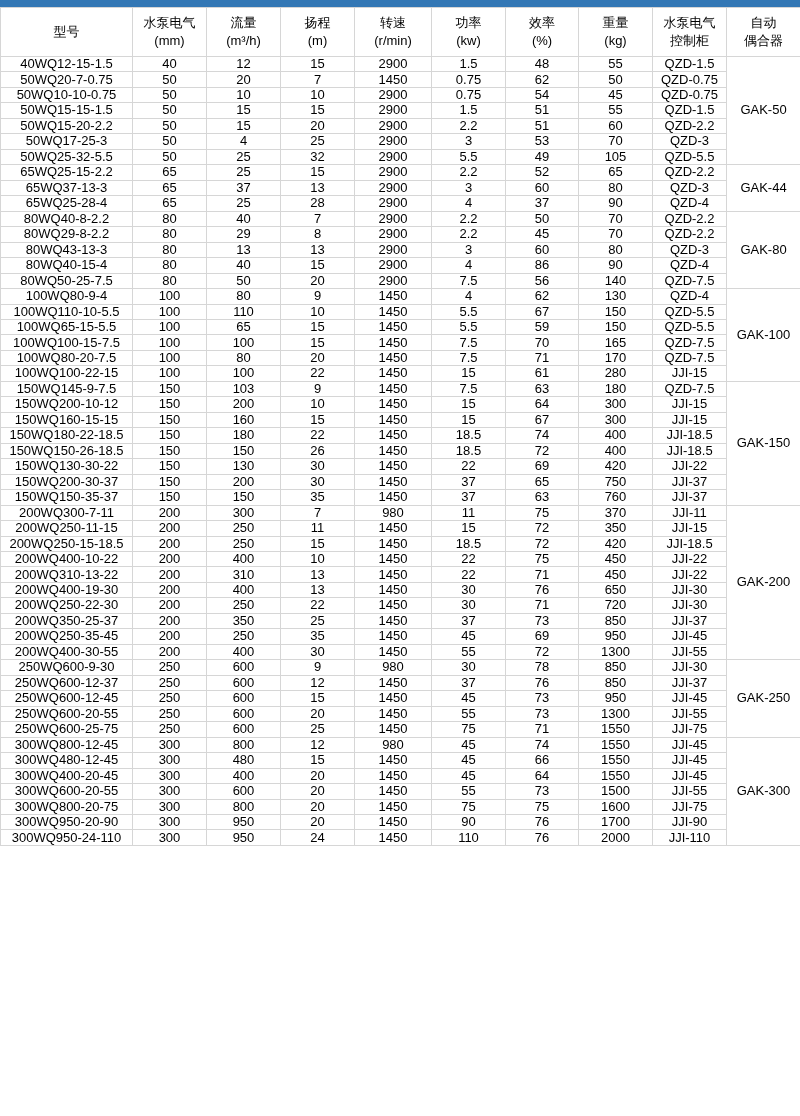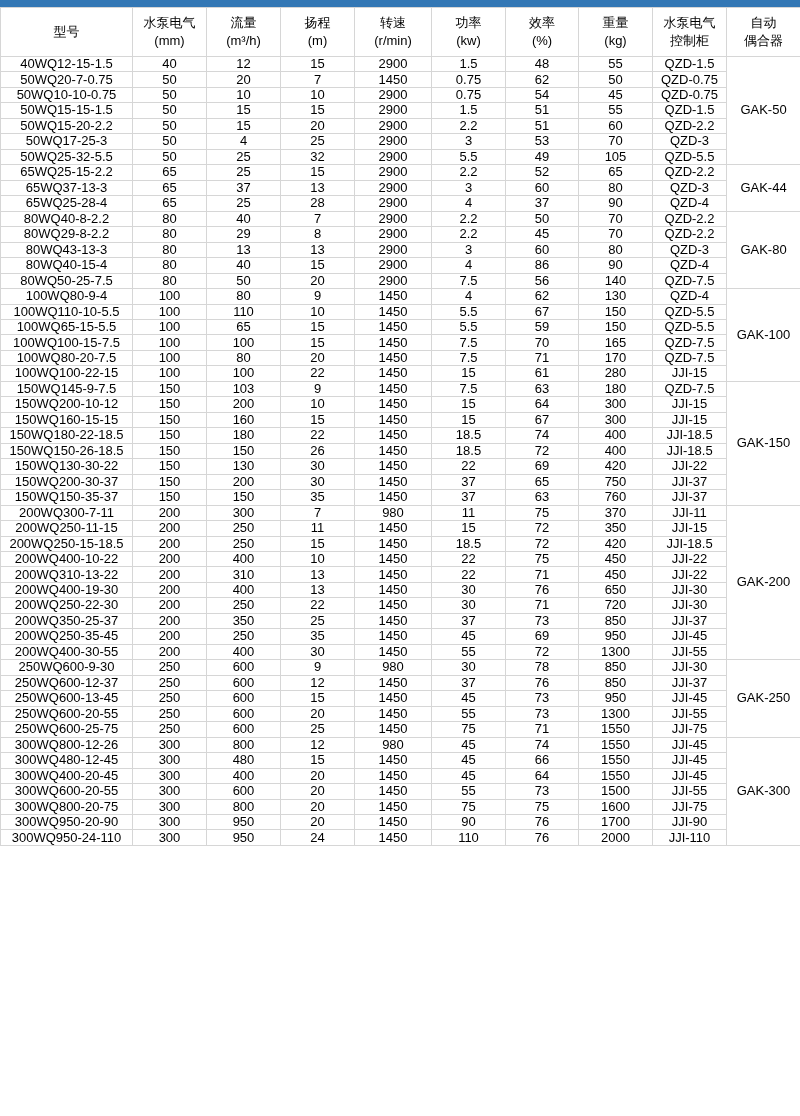--- a/index.html
+++ b/index.html
@@ -554,21 +554,21 @@
         <td>250</td>
         <td>600</td>
         <td>12</td>
         <td>1450</td>
         <td>37</td>
         <td>76</td>
         <td>850</td>
         <td>JJI-37</td>
       </tr>
       <tr>
-        <td>250WQ600-13-45</td>
+        <td>250WQ600-12-45</td>
         <td>250</td>
         <td>600</td>
         <td>15</td>
         <td>1450</td>
         <td>45</td>
         <td>73</td>
         <td>950</td>
         <td>JJI-45</td>
       </tr>
       <tr>
@@ -587,21 +587,21 @@
         <td>250</td>
         <td>600</td>
         <td>25</td>
         <td>1450</td>
         <td>75</td>
         <td>71</td>
         <td>1550</td>
         <td>JJI-75</td>
       </tr>
       <tr>
-        <td>300WQ800-12-26</td>
+        <td>300WQ800-12-45</td>
         <td>300</td>
         <td>800</td>
         <td>12</td>
         <td>980</td>
         <td>45</td>
         <td>74</td>
         <td>1550</td>
         <td>JJI-45</td>
         <td rowspan="7">GAK-300</td>
       </tr>

